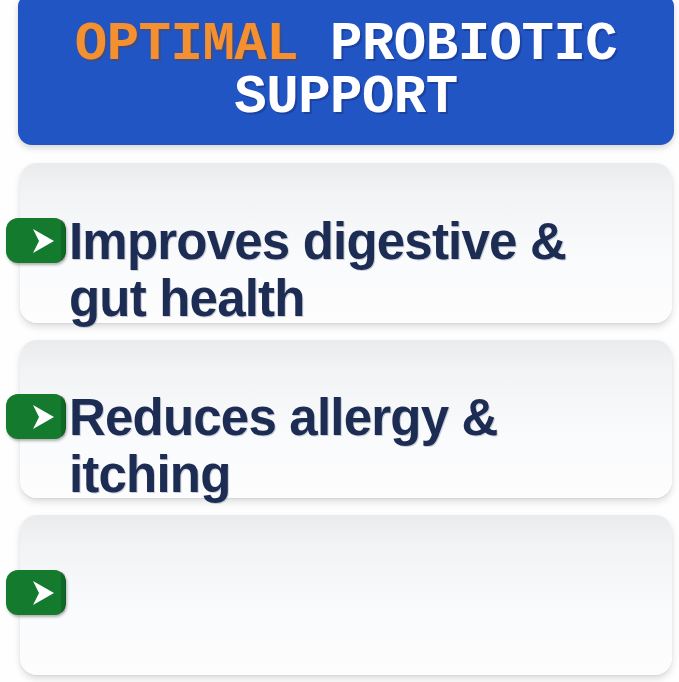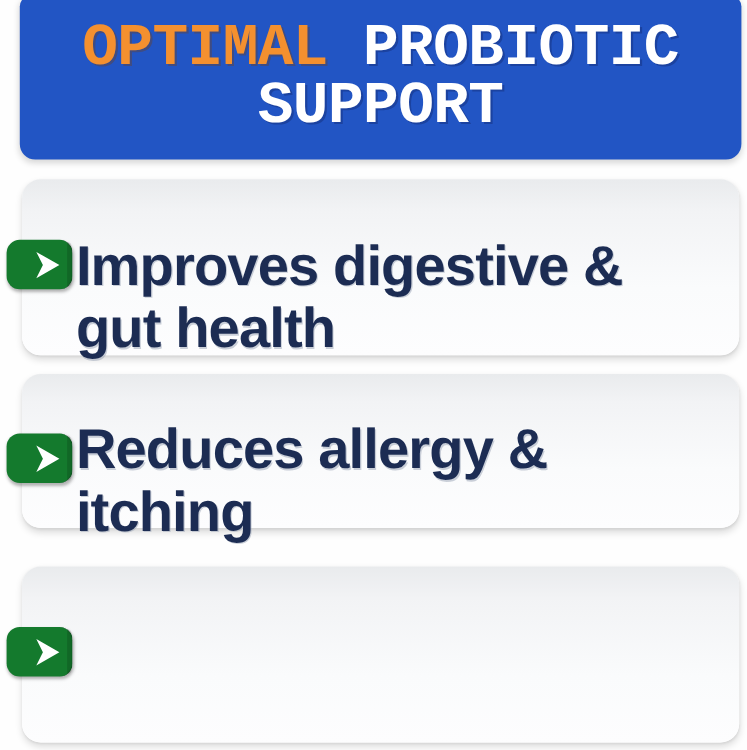--- a/index.html
+++ b/index.html
@@ -61,21 +61,21 @@
     position: absolute;
     left: 20px;
     width: 652px;
     background: linear-gradient(to bottom, #e9ebed 0%, #f2f3f5 18%, #fafbfc 62%, #fdfdfe 100%);
     border-radius: 17px;
     box-shadow: 0 4px 7px rgba(0,0,0,0.13), 0 1px 2px rgba(0,0,0,0.06);
     box-sizing: border-box;
   }
 
   #card-1 { top: 163px; height: 160px; }
-  #card-2 { top: 340px; height: 140px; }
+  #card-2 { top: 340px; height: 158px; }
   #card-3 { top: 515px; height: 160px; }
 
   .card-text {
     position: absolute;
     left: 49px;
     right: 26px;
     top: 50%;
     transform: translateY(-50%);
     font-family: "Liberation Sans", sans-serif;
     font-weight: bold;

